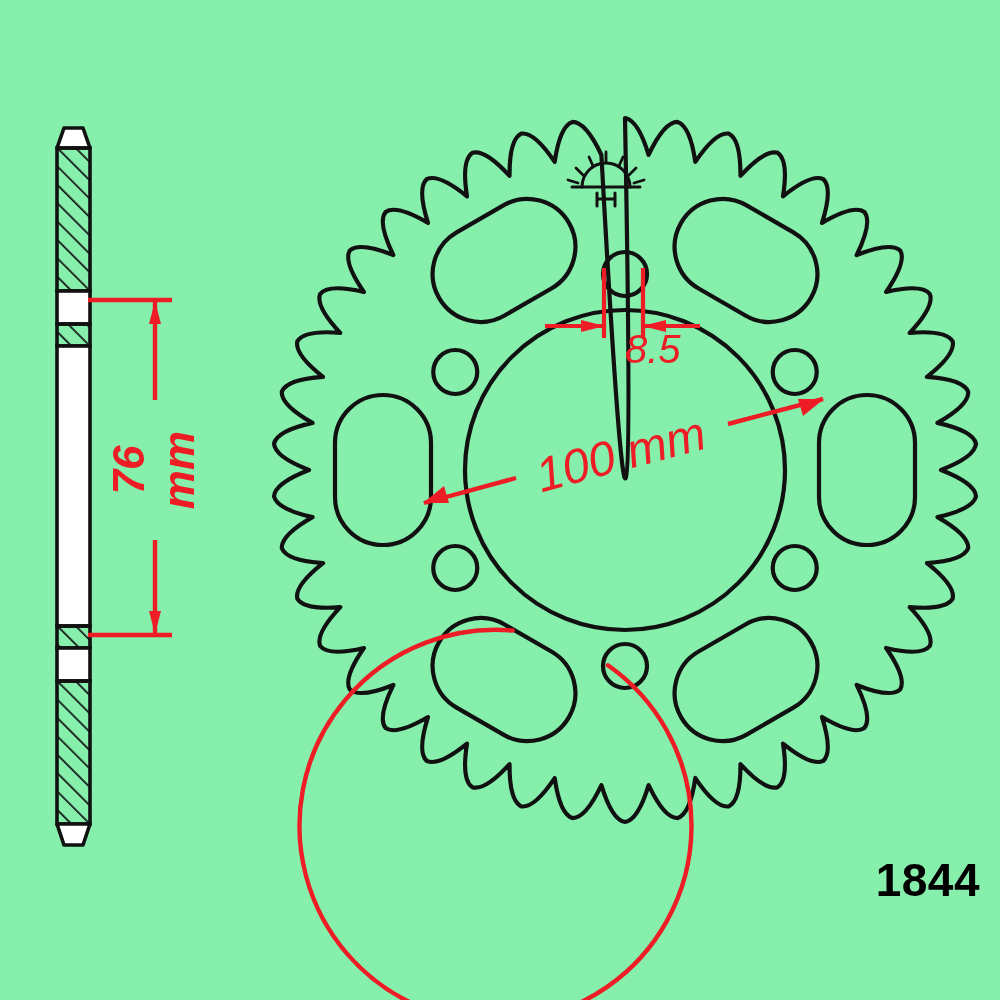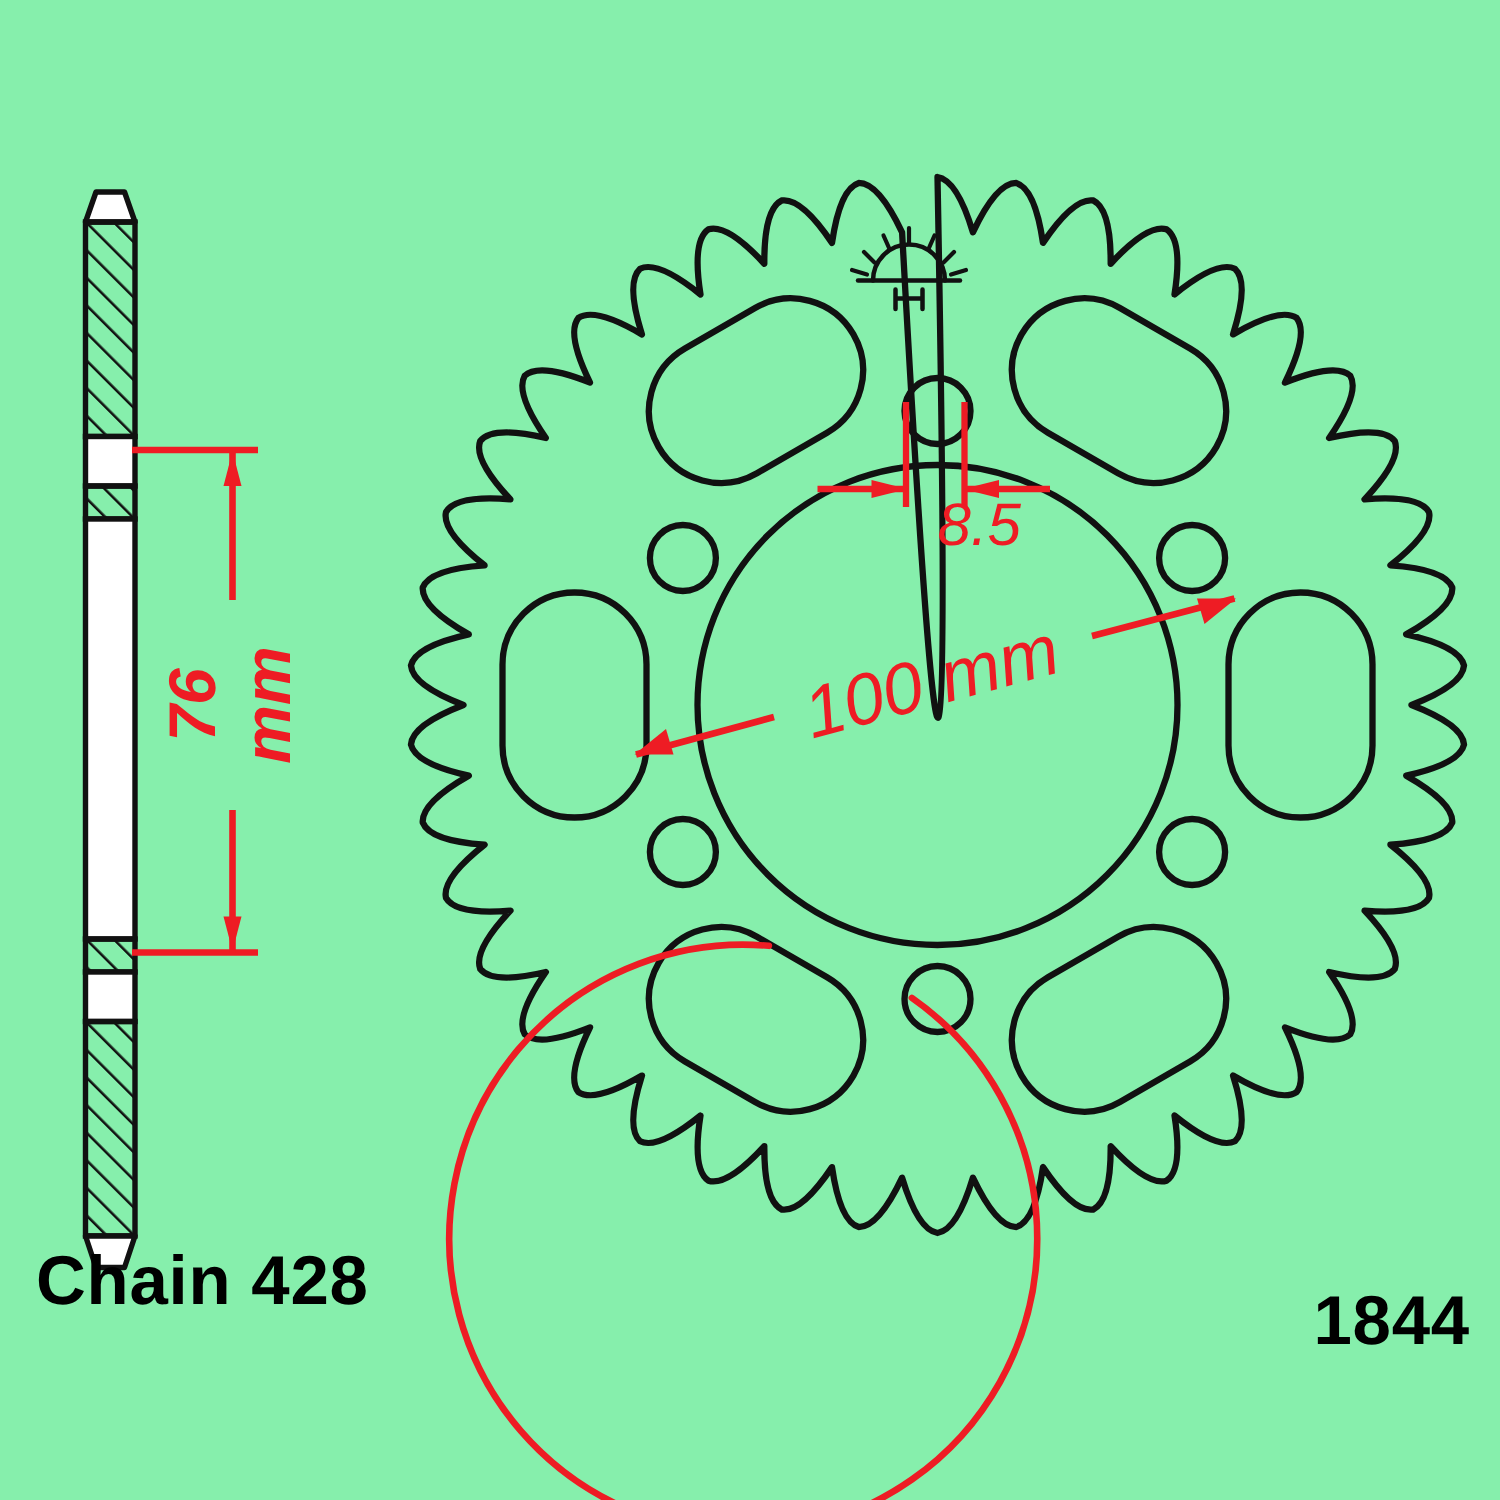--- a/index.html
+++ b/index.html
@@ -116,21 +116,20 @@
       <line x1="424" y1="503" x2="516" y2="478" stroke-width="4.4"></line>
 
       <line x1="728" y1="424" x2="823" y2="399" stroke-width="4.4"></line>
 
       <path d="M 423 503 L 449 503 L 444 486 Z" stroke="none"></path>
       <path d="M 824 399 L 798 399 L 803 416 Z" stroke="none"></path>
       <text x="625" y="470" font-size="48" font-style="italic" text-anchor="middle" transform="rotate(-15 625 470)" font-family="Liberation Sans, sans-serif" fill="#ee1c24" stroke="none">100 mm</text>
     </g>
   </svg>
 
-  <div class="lbl" id="chain-label">Chain 428</div>
 
   <div class="lbl" id="part-label">1844</div>
 
   <div style="position:absolute;left:99px;top:420px;width:110px;
               transform:rotate(-90deg);transform-origin:50% 50%;
               text-align:center;color:#ee1c24;font-size:44px;
               font-style:italic;font-weight:bold;
               font-family:'Liberation Sans',sans-serif;">76 mm</div>
 
 </div>

